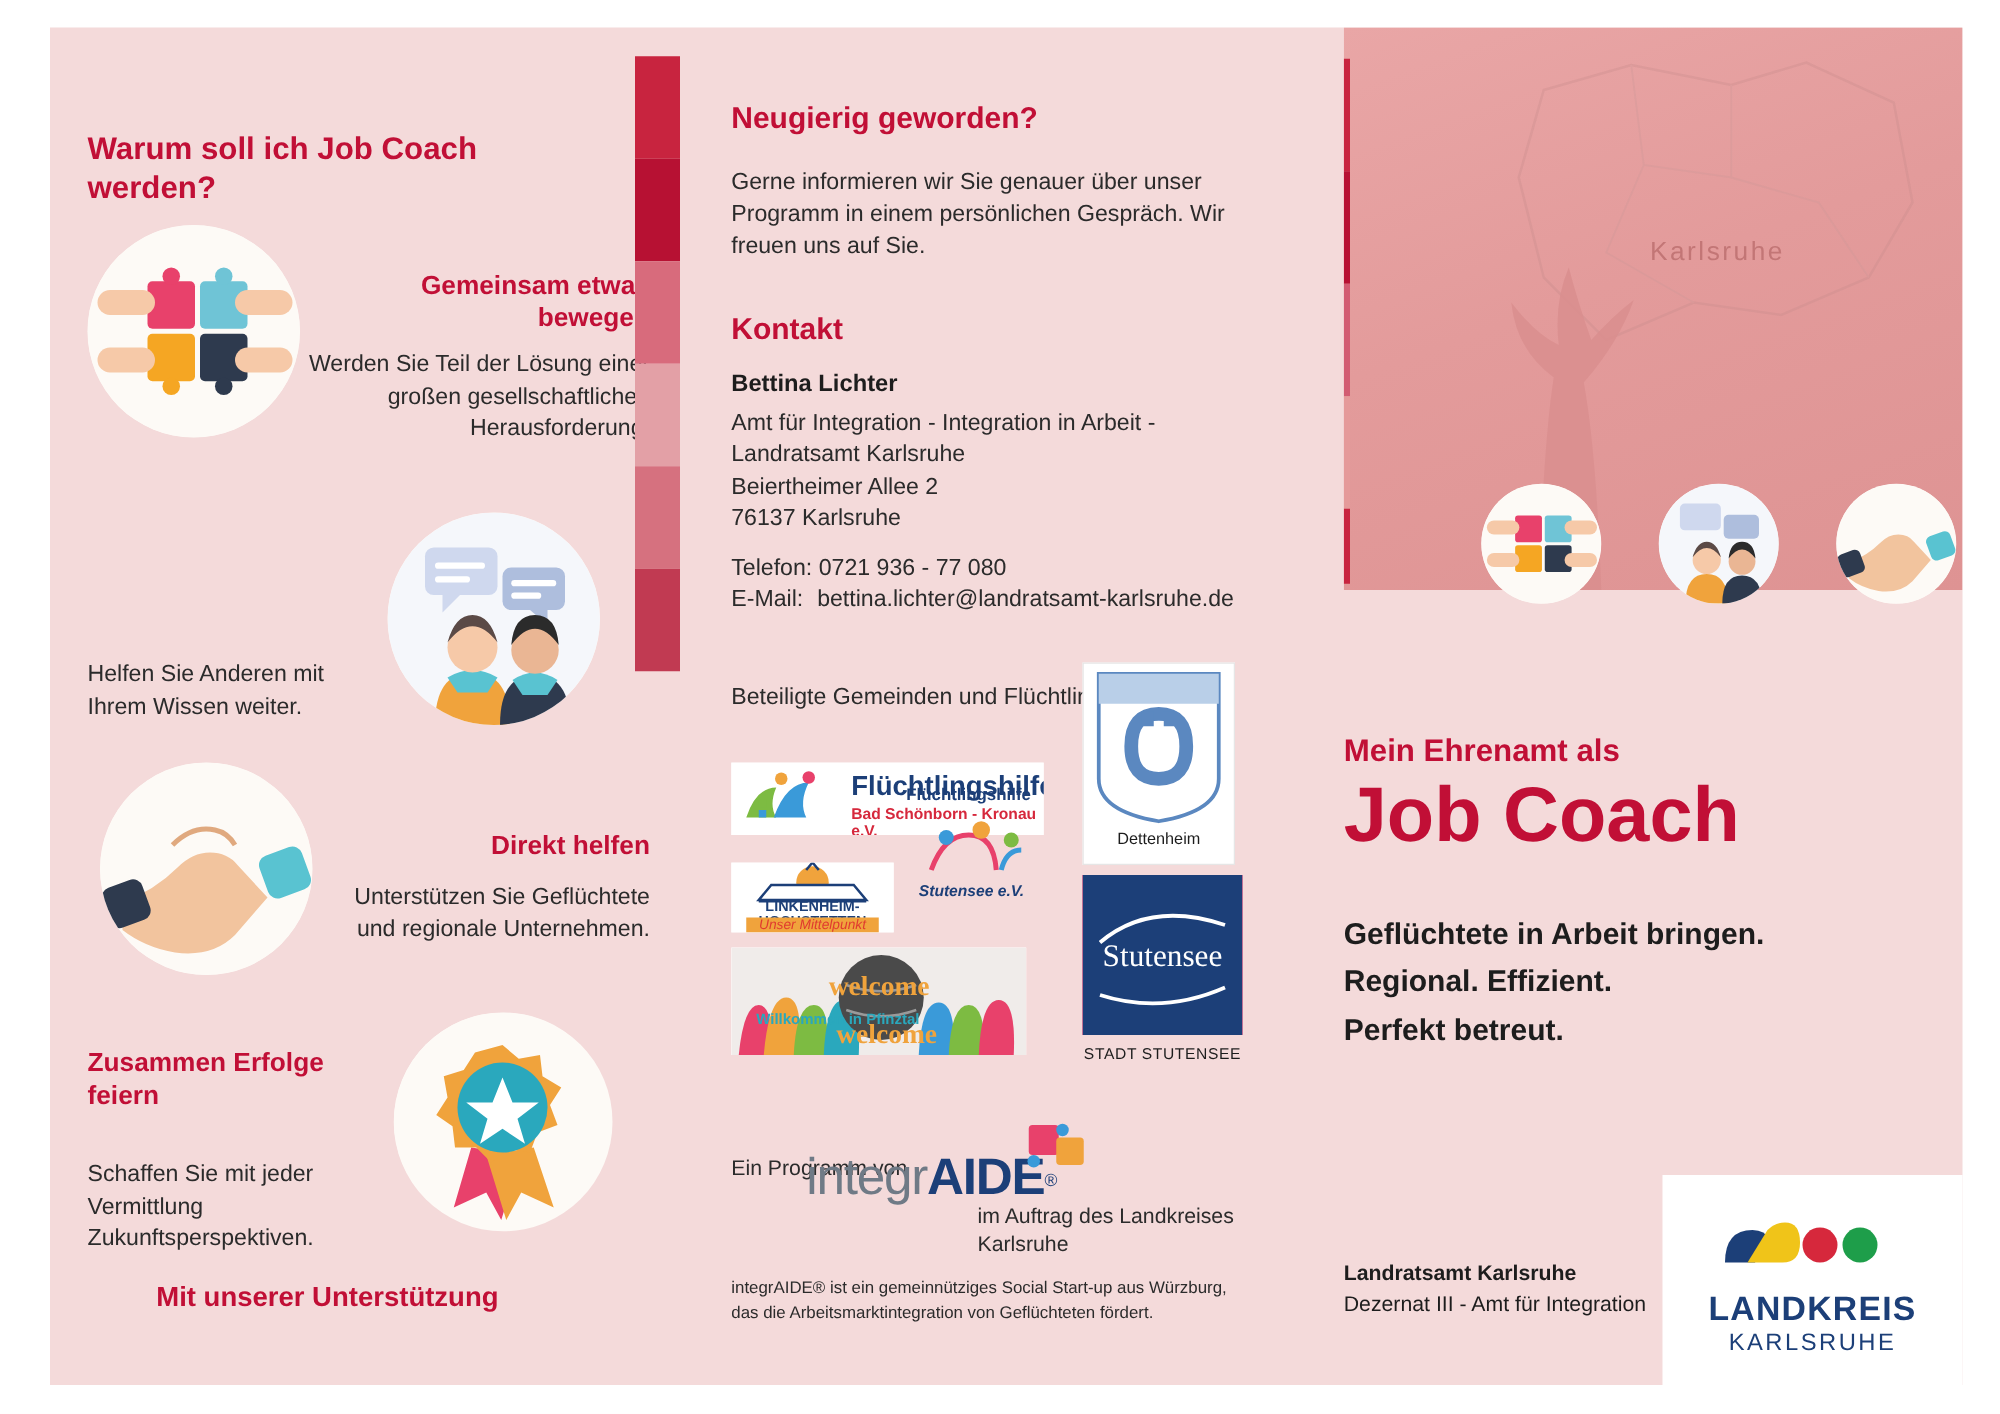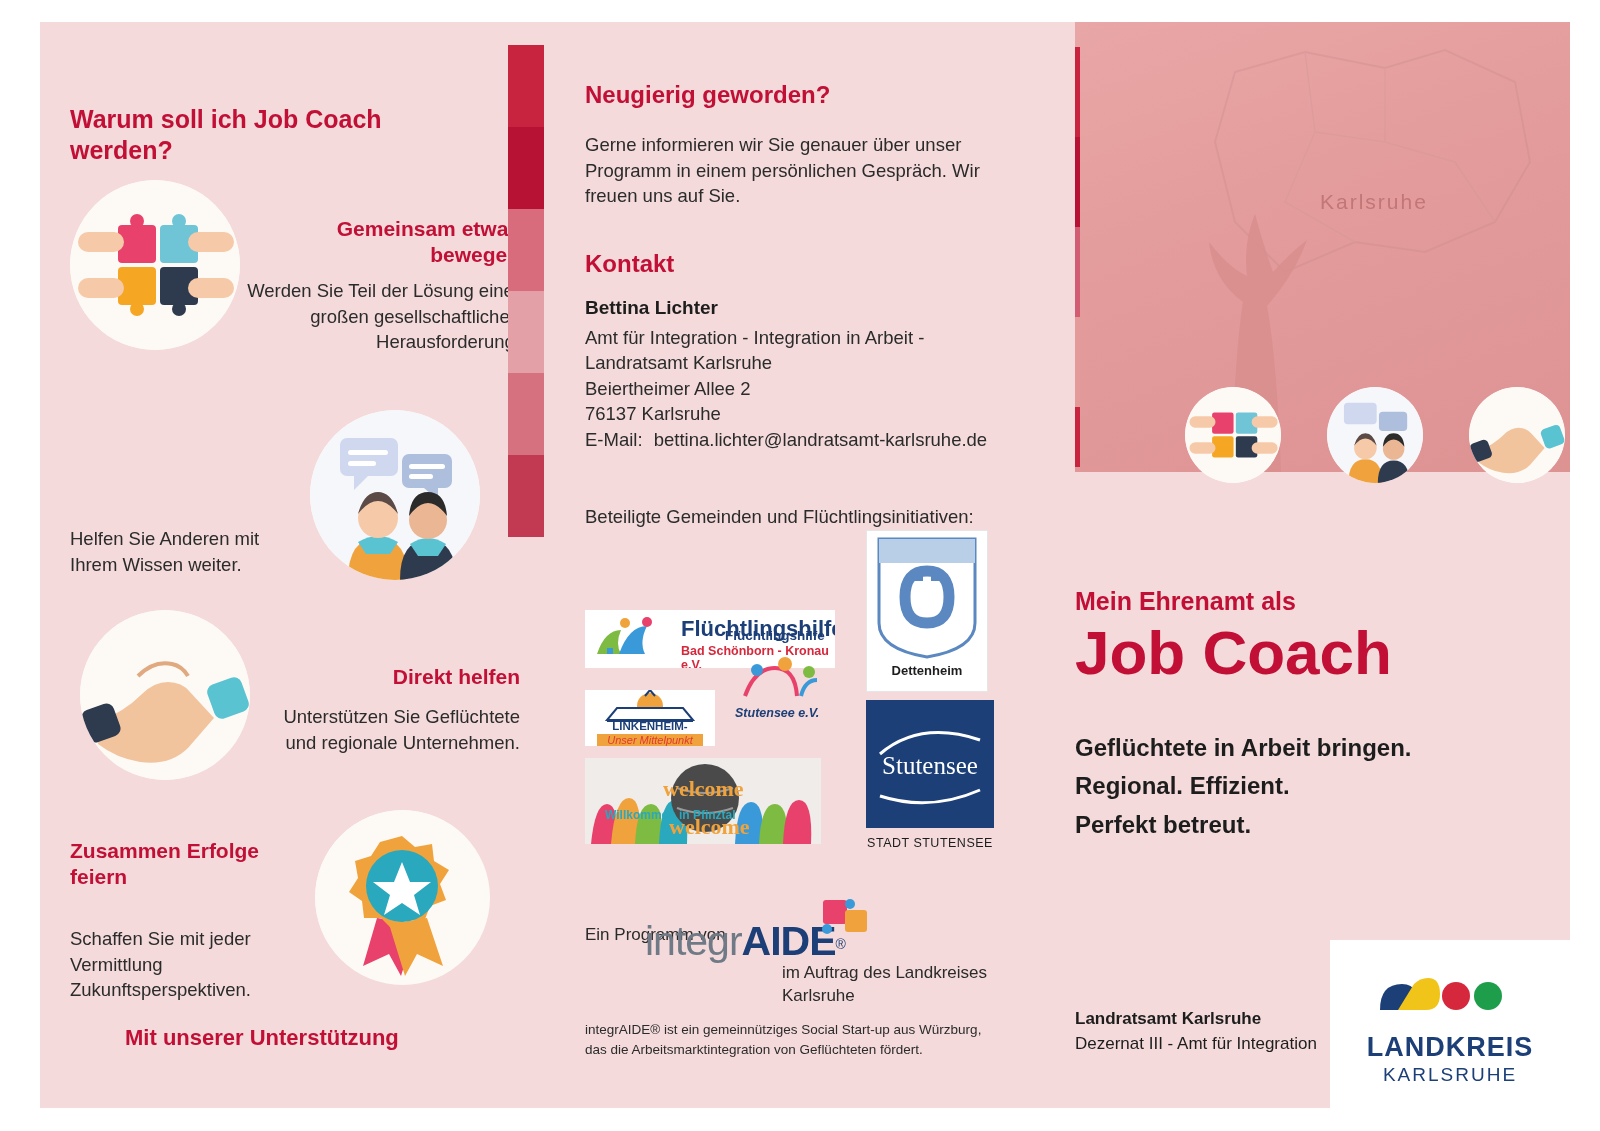--- a/index.html
+++ b/index.html
@@ -279,20 +279,24 @@
 
     <div class="heading-red" style="font-size:24px; margin-top:40px;">Kontakt</div>
 
     <div style="margin-top:18px; font-size:19px; font-weight:bold; color:#1d1d1d;">Bettina Lichter</div>
 
     <div class="body-text" style="margin-top:6px;">Amt für Integration - Integration in Arbeit -</div>
     <div class="body-text">Landratsamt Karlsruhe</div>
     <div class="body-text">Beiertheimer Allee 2</div>
     <div class="body-text">76137 Karlsruhe</div>
 
+    <div class="body-text" style="margin-top:14px;">
+      <span>Telefon:</span>
+      <span>0721 936 - 77 080</span>
+    </div>
     <div class="body-text">
       <span>E-Mail:</span>
       <span style="margin-left:6px;">bettina.lichter@landratsamt-karlsruhe.de</span>
     </div>
 
     <div class="body-text" style="margin-top:52px;">Beteiligte Gemeinden und Flüchtlingsinitiativen:</div>
   </div>
 
   <div class="logo" style="left:585px; top:610px; width:250px; height:58px;">
     <svg width="250" height="58" viewBox="0 0 250 58" aria-hidden="true">
@@ -309,21 +313,21 @@
   </div>
 
   <div class="logo" style="left:866px; top:530px; width:120px; height:160px; border:1px solid #e6e6e6;">
     <svg width="120" height="130" viewBox="0 0 120 130" aria-hidden="true">
       <path d="M12 8 h96 v84 q0 26 -48 34 q-48 -8 -48 -34z" fill="#ffffff" stroke="#5b88c0" stroke-width="3"></path>
       <path d="M12 8 h96 v24 h-96z" fill="#b9cfe8"></path>
       <path d="M60 40 q-22 0 -22 26 q0 26 22 26 q22 0 22 -26 q0 -26 -22 -26 z" fill="none" stroke="#5b88c0" stroke-width="11"></path>
       <rect x="46" y="38" width="10" height="12" fill="#5b88c0"></rect>
       <rect x="64" y="38" width="10" height="12" fill="#5b88c0"></rect>
     </svg>
-    <div style="position:absolute; left:0; top:132px; width:120px; text-align:center; font-size:13px; color:#1d1d1d;font-weight:bold;">Dettenheim</div>
+    <div style="position:absolute; left:0; top:132px; width:120px; text-align:center; font-size:13px; color:#1d1d1d;">Dettenheim</div>
   </div>
 
   <div class="logo" style="left:585px; top:690px; width:130px; height:56px;">
     <svg width="130" height="56" viewBox="0 0 130 56" aria-hidden="true">
       <rect width="130" height="56" fill="#ffffff"></rect>
       <circle cx="65" cy="16" r="13" fill="#f0a33c"></circle>
       <path d="M22 30 h86 l-10 -12 h-66z" fill="#ffffff" stroke="#1c3f78" stroke-width="2"></path>
       <path d="M60 6 l5 -6 l5 6" fill="none" stroke="#1c3f78" stroke-width="2"></path>
       <rect x="22" y="30" width="86" height="2" fill="#1c3f78"></rect>
     </svg>

